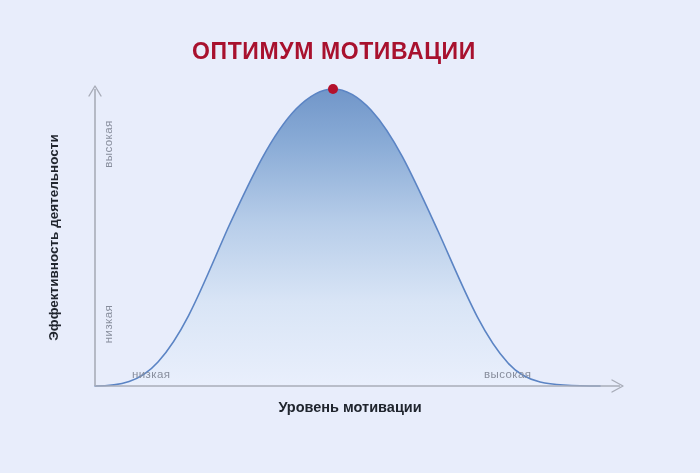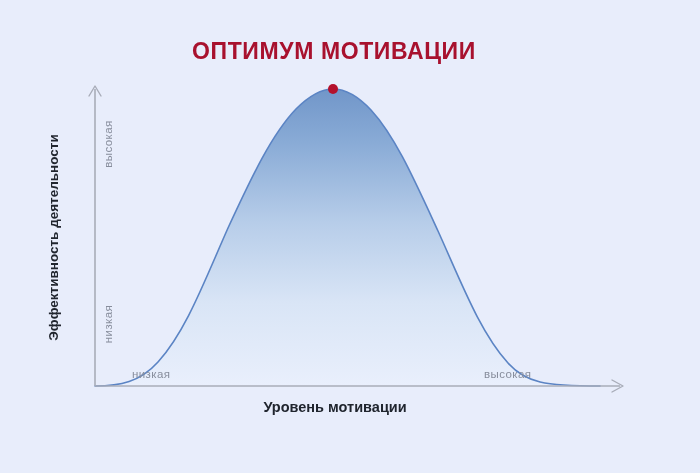--- a/index.html
+++ b/index.html
@@ -39,21 +39,21 @@
     text-align: center;
     transform: rotate(-90deg);
     transform-origin: center center;
     font-size: 13.5px;
     font-weight: bold;
     color: #20252e;
     white-space: nowrap;
   }
   #x-axis-title {
     position: absolute;
-    left: 80px;
+    left: 95px;
     top: 399px;
     width: 510px;
     text-align: center;
     font-size: 14.5px;
     font-weight: bold;
     color: #20252e;
     white-space: nowrap;
   }
   .ytick {
     position: absolute;

